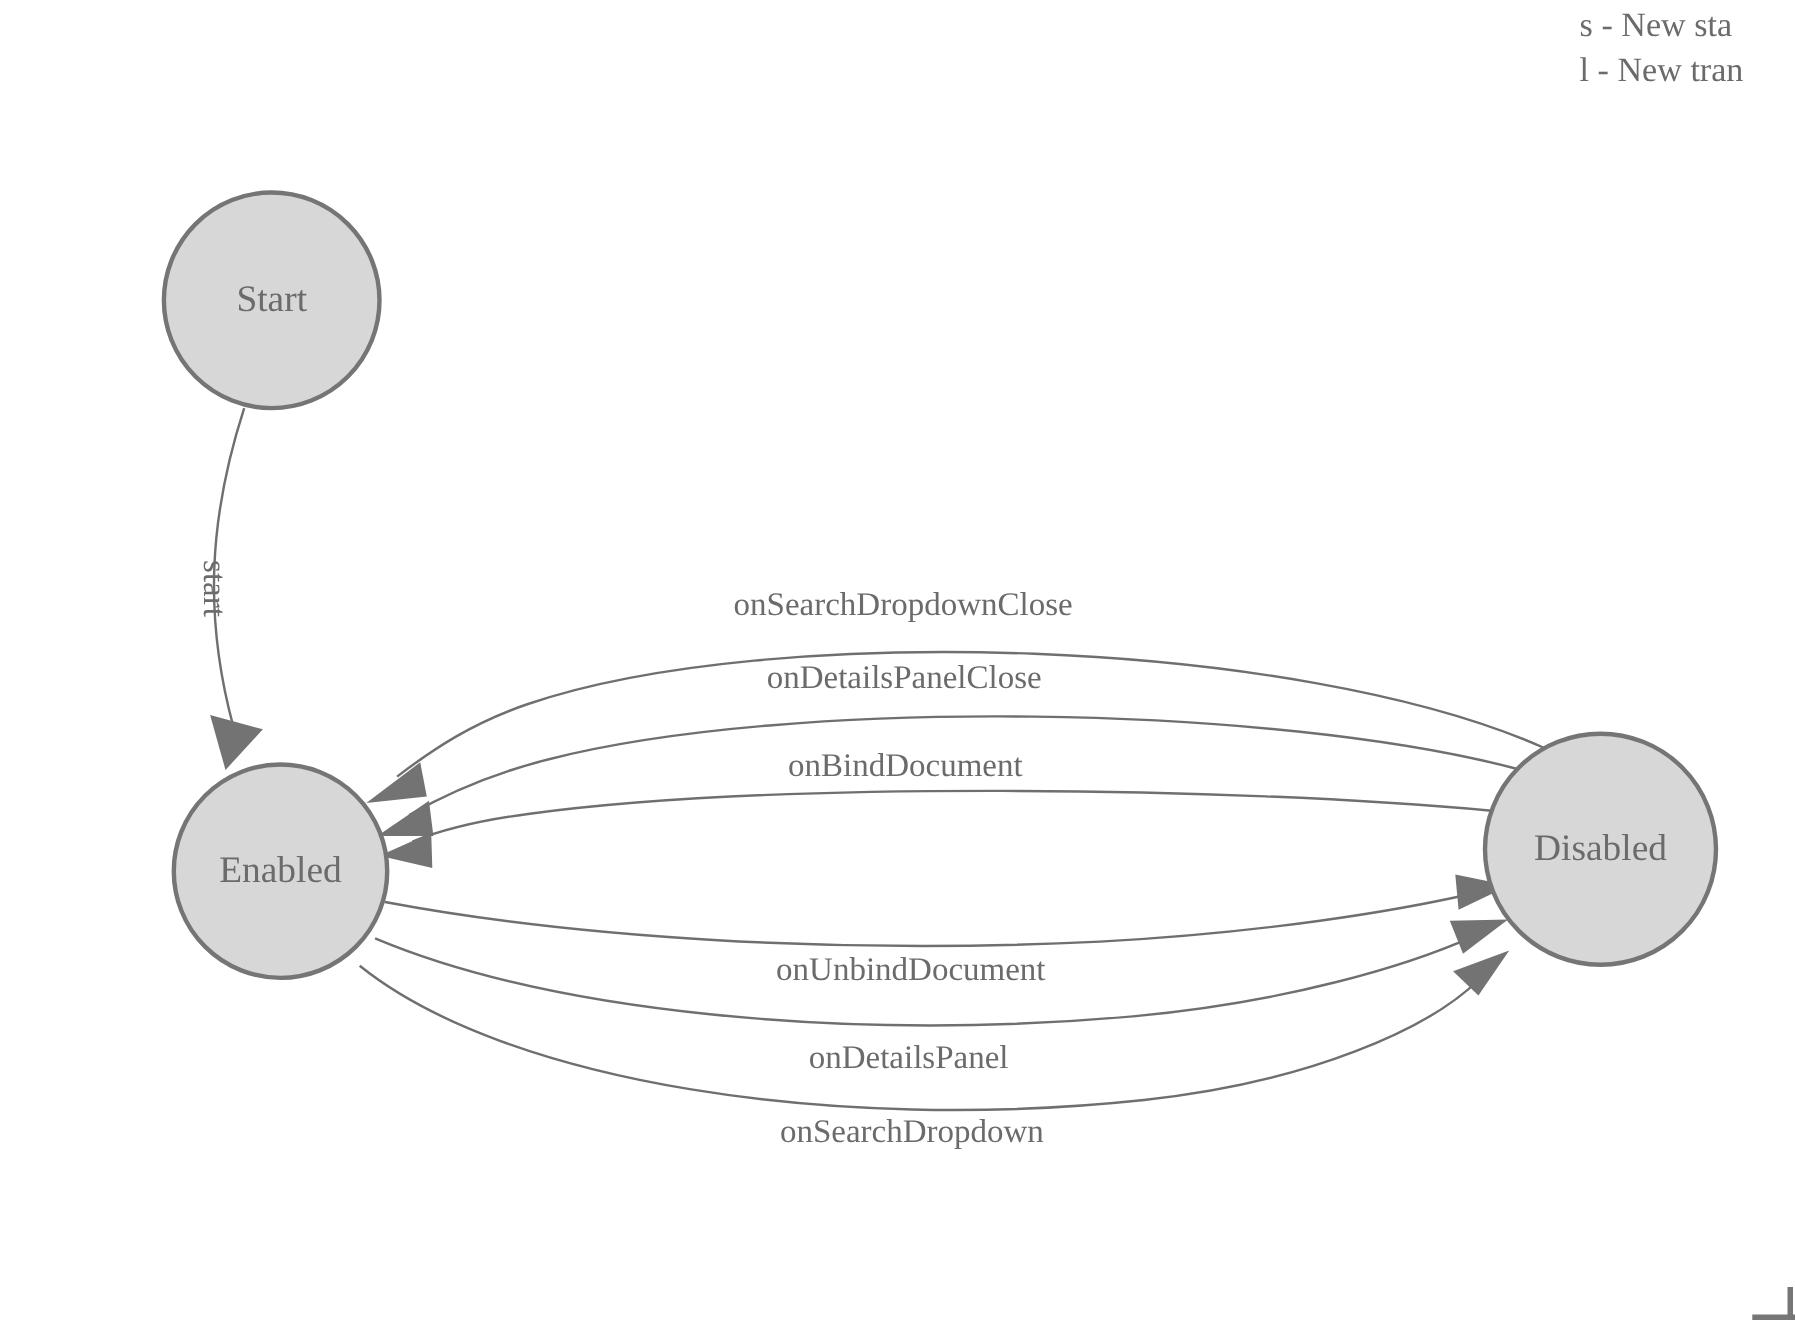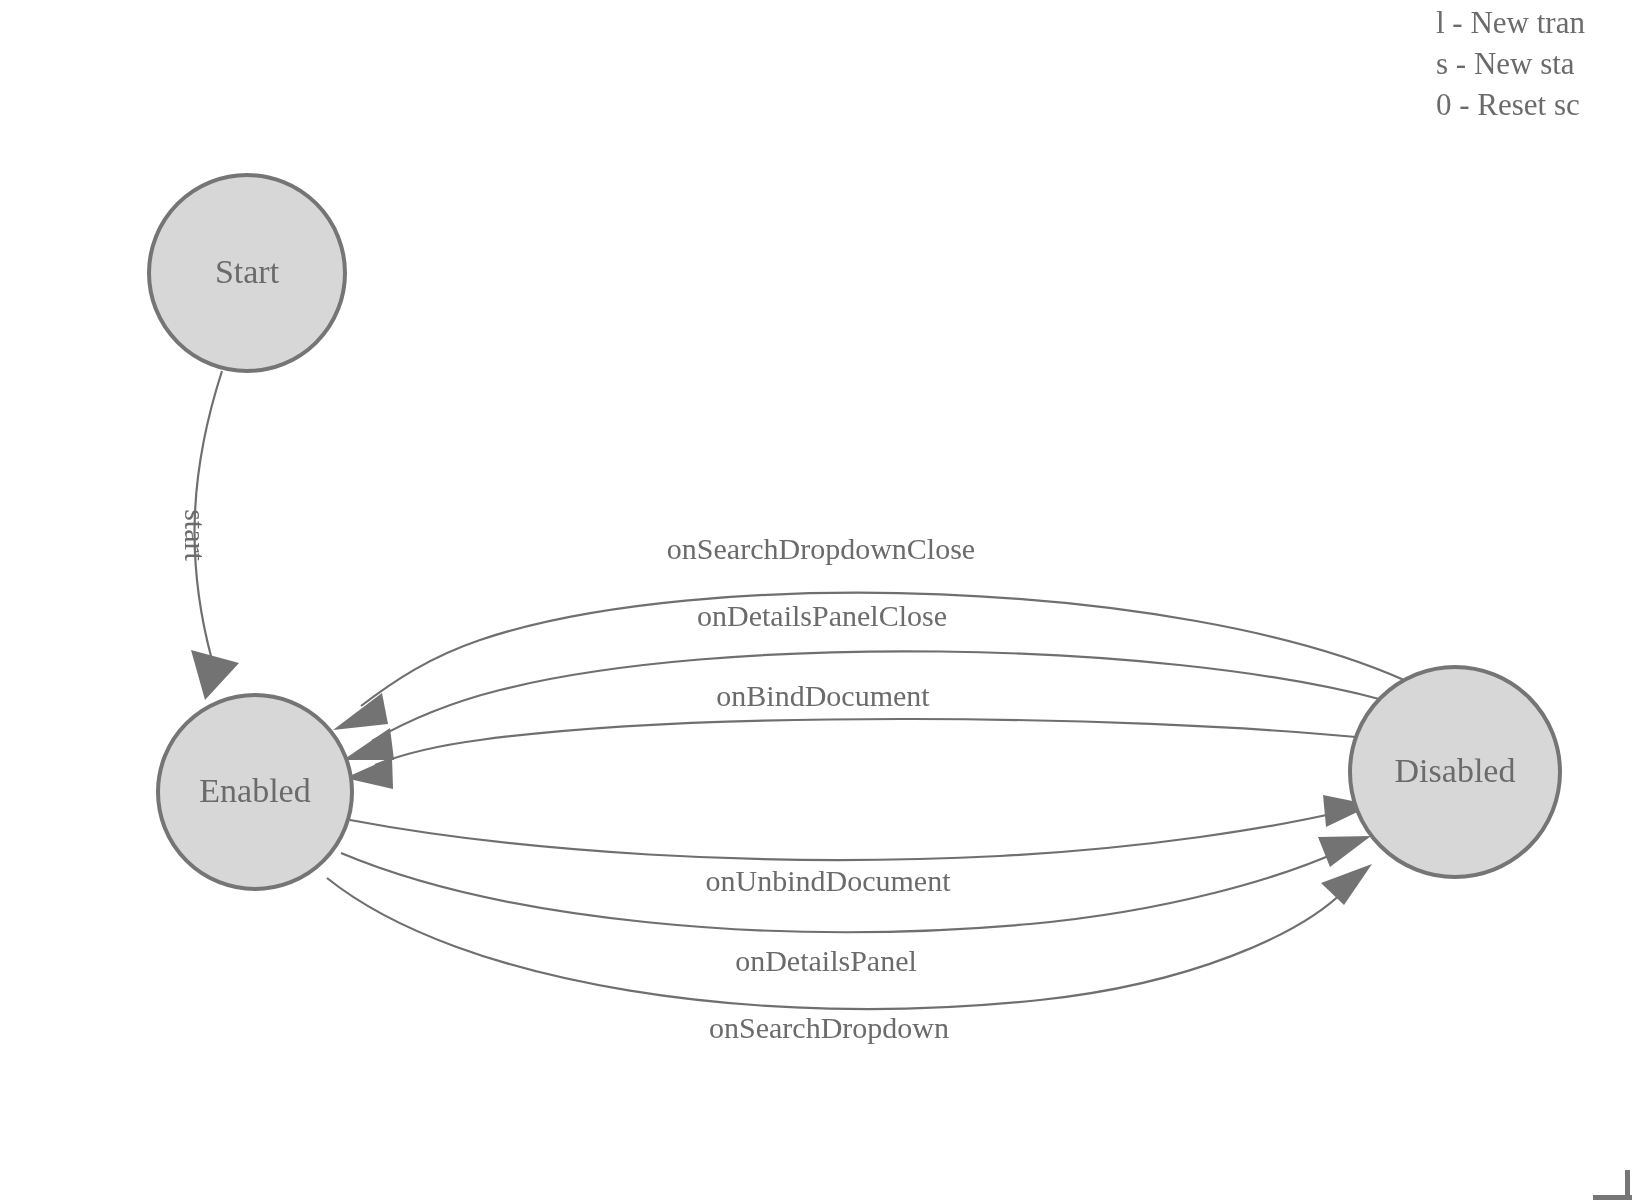--- a/index.html
+++ b/index.html
@@ -185,23 +185,22 @@
 
     <text class="edge-label" x="828" y="884">onUnbindDocument</text>
 
     <text class="edge-label" x="826" y="964">onDetailsPanel</text>
 
     <text class="edge-label" x="829" y="1031">onSearchDropdown</text>
 
   </svg>
 
   <div id="legend">
+    <div class="legend-line">s - New sta</div>
     <div class="legend-line">l - New tran</div>
-    <div class="legend-line">s - New sta</div>
-    <div class="legend-line">0 - Reset sc</div>
   </div>
 
   <div id="corner-marker">
     <div class="cm-h"></div>
     <div class="cm-v"></div>
   </div>
 
 </div>
 
 </body></html>

